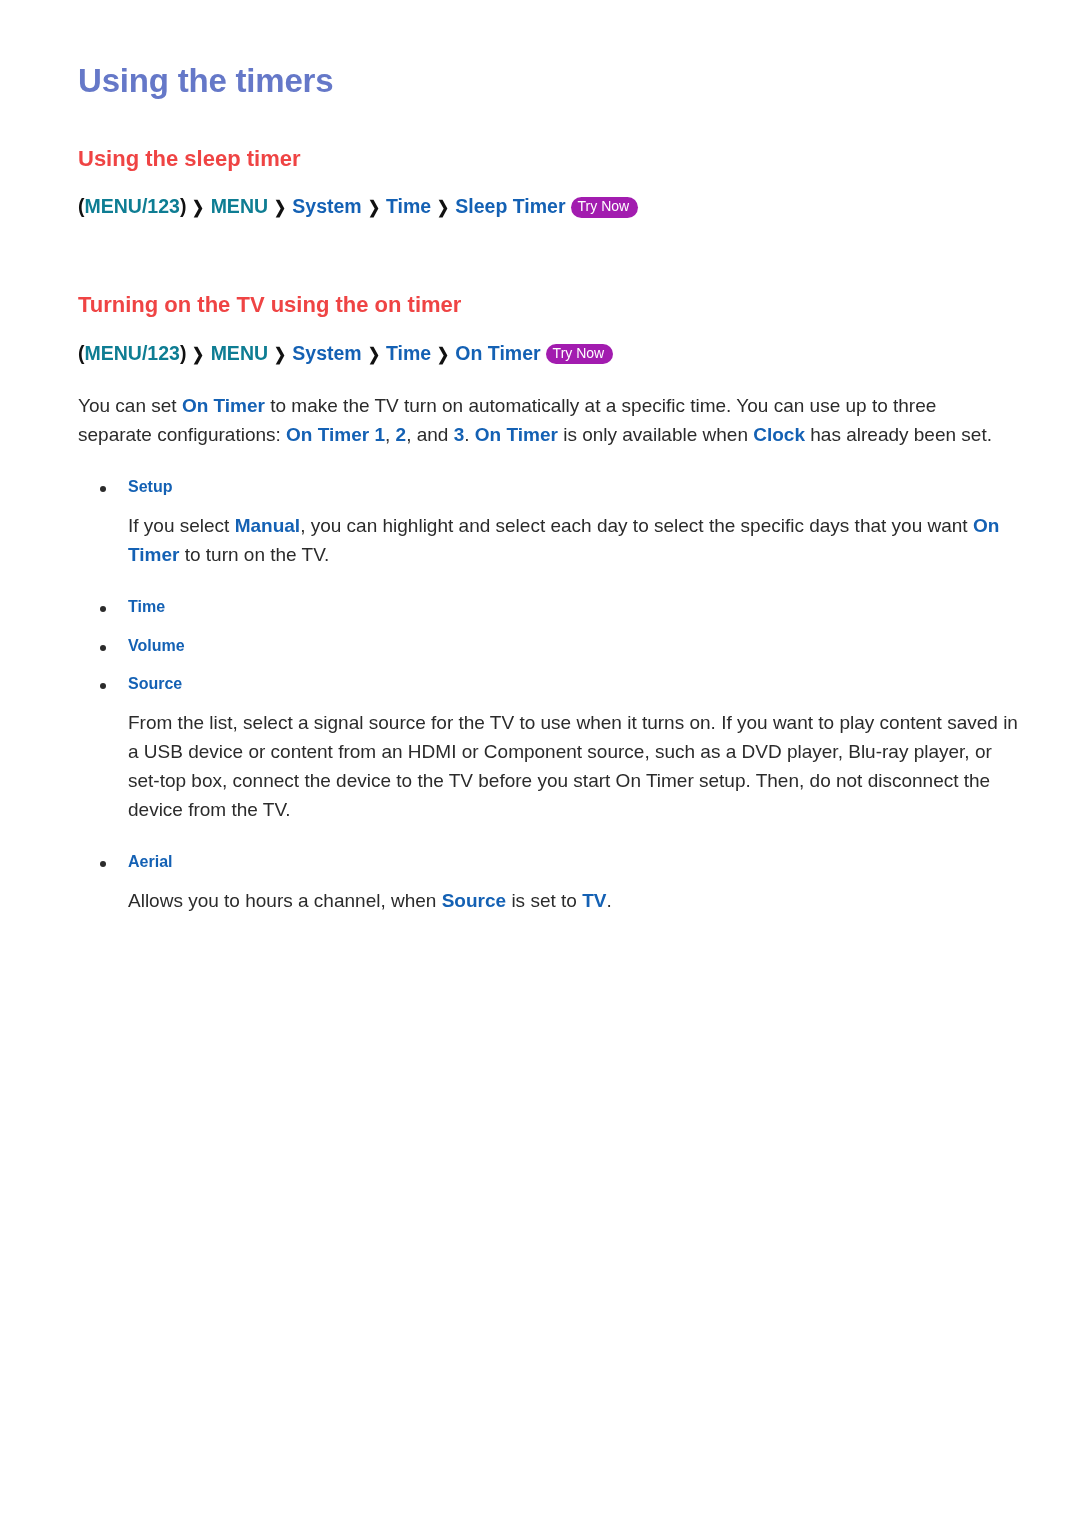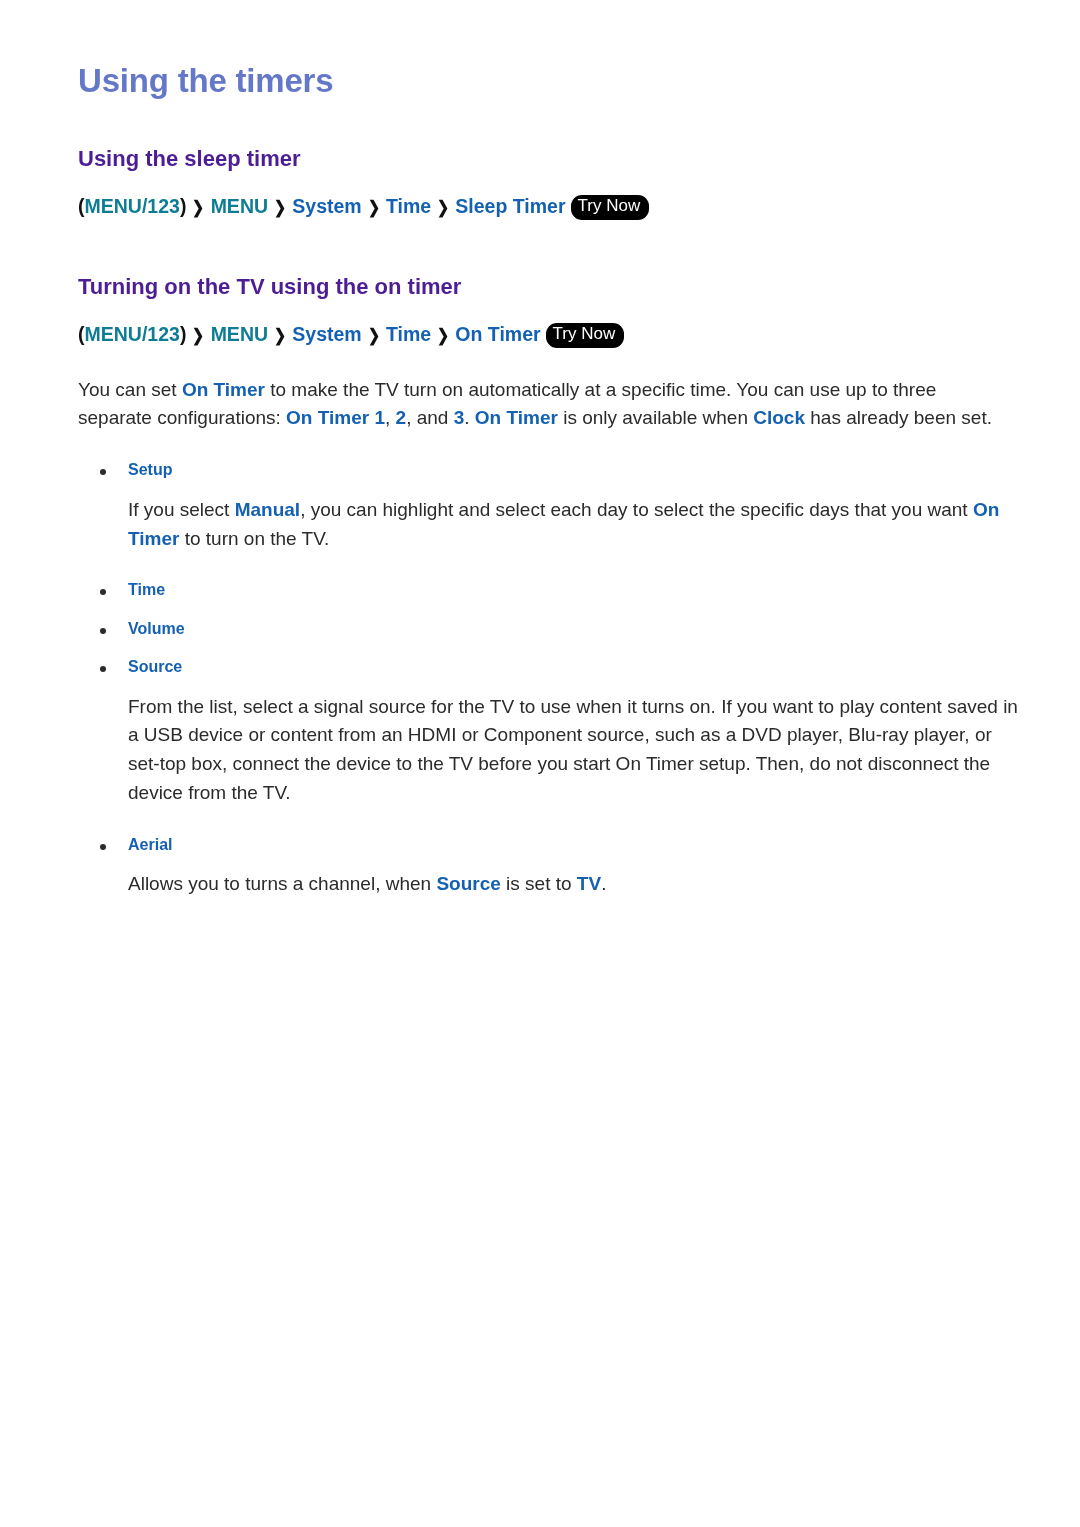--- a/index.html
+++ b/index.html
@@ -28,26 +28,26 @@
     font-size: 33px;
     font-weight: bold;
     color: #6578c8;
     letter-spacing: -0.2px;
     margin: 0 0 46px 0;
     line-height: 1.15;
   }
   .section-title {
     font-size: 22px;
     font-weight: bold;
-    color: #4c1d95;
+    color: #ef4444;
     margin: 0 0 22px 0;
     line-height: 1.2;
   }
   .section-title.second {
-    margin-top: 52px;
+    margin-top: 72px;
   }
 
   
   .breadcrumb {
     font-size: 19.5px;
     font-weight: bold;
     color: #111111;
     margin: 0 0 26px 0;
     line-height: 1.3;
     white-space: nowrap;
@@ -58,23 +58,23 @@
   .bc-sep {
     color: #111111;
     font-weight: bold;
     font-size: 17px;
     padding: 0 5px;
     display: inline-block;
     transform: scaleX(0.85);
   }
   .try-now {
     display: inline-block;
-    background: #000000;
+    background: #a21caf;
     color: #ffffff;
-    font-size: 17px;
+    font-size: 14px;
     font-weight: normal;
     border-radius: 11px;
     padding: 1px 9px 3px 7px;
     margin-left: 5px;
     position: relative;
     top: -2px;
     line-height: 1.2;
   }
 
   
@@ -161,15 +161,15 @@
     <span class="bullet-dot"></span>
     <span class="bullet-label">Source</span>
   </div>
   <p class="bullet-body">From the list, select a signal source for the TV to use when it turns on. If you want to play content saved in a USB device or content from an HDMI or Component source, such as a DVD player, Blu-ray player, or set-top box, connect the device to the TV before you start On Timer setup. Then, do not disconnect the device from the TV.</p>
 
   <div class="bullet-row">
     <span class="bullet-dot"></span>
     <span class="bullet-label">Aerial</span>
   </div>
 
-  <p class="bullet-body"><span>Allows you to turns a channel, when </span><span class="kw">Source</span><span> is set to </span><span class="kw">TV</span><span>.</span></p>
+  <p class="bullet-body"><span>Allows you to hours a channel, when </span><span class="kw">Source</span><span> is set to </span><span class="kw">TV</span><span>.</span></p>
 
 </div>
 
 </body></html>

